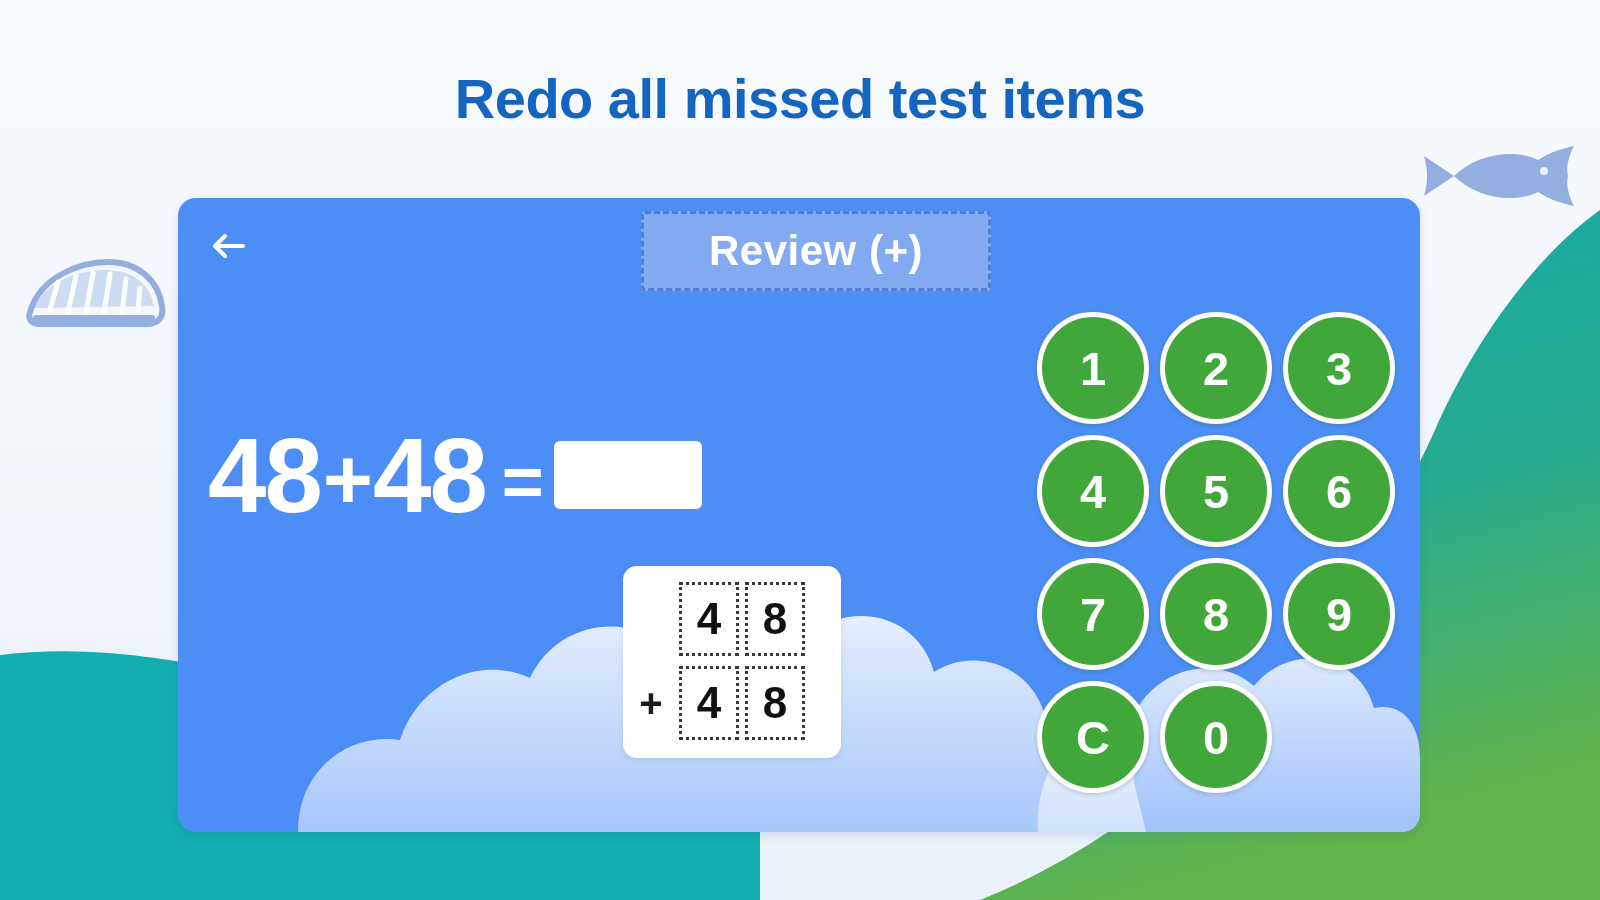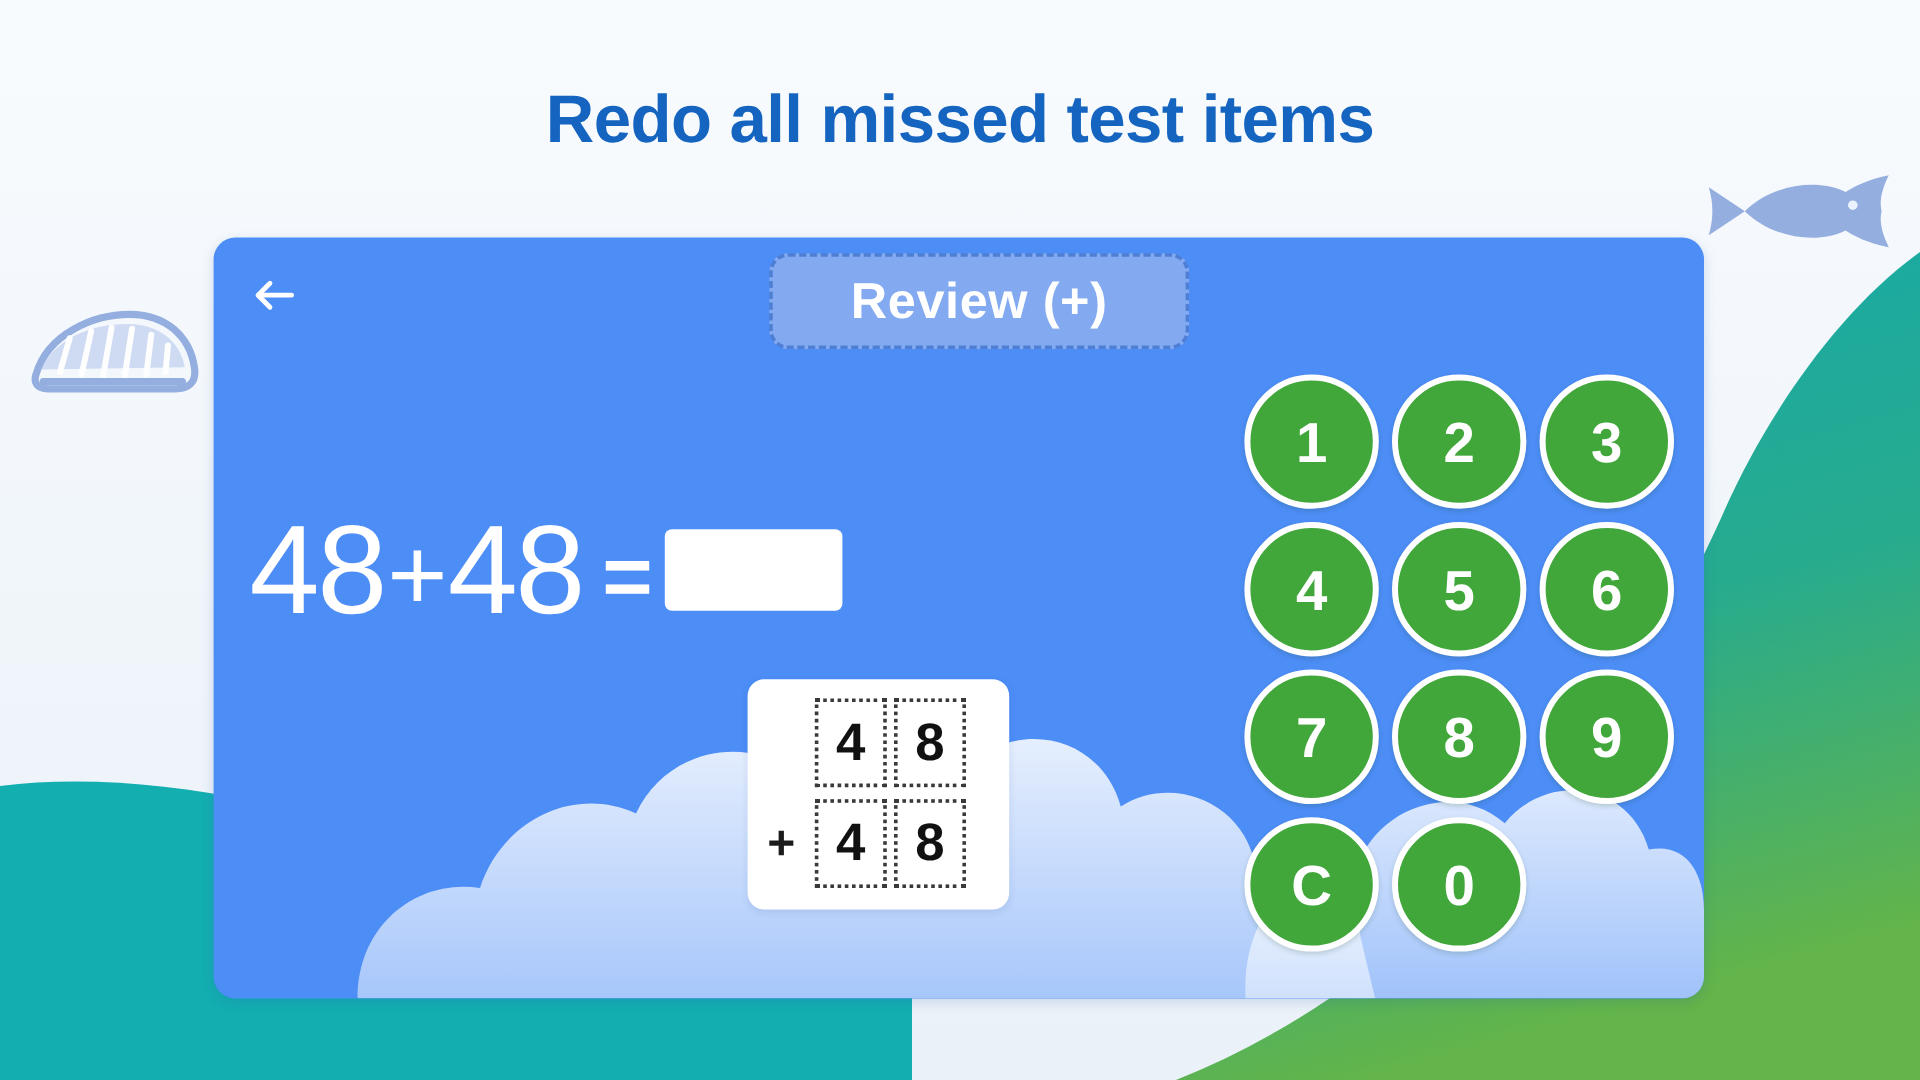--- a/index.html
+++ b/index.html
@@ -70,21 +70,21 @@
 
   
   .review-badge {
     position: absolute;
     left: 463px;
     top: 13px;
     width: 350px;
     height: 80px;
     background: #83aaf0;
     border: 3px dashed #4f7fd4;
-    border-radius: 16px;
+    border-radius: 4px;
     display: flex;
     align-items: center;
     justify-content: center;
     color: #ffffff;
     font-size: 42px;
     font-weight: bold;
     letter-spacing: 0.5px;
     cursor: pointer;
   }
 
@@ -94,21 +94,21 @@
     left: 30px;
     top: 222px;
     display: flex;
     align-items: center;
     height: 110px;
   }
   .equation .operand,
   .equation .op-plus {
     color: #ffffff;
     font-size: 105px;
-    font-weight: normal;
+    font-weight: bold;
     line-height: 1;
     letter-spacing: -2px;
   }
   .equation .op-plus { font-size: 86px; padding: 0 2px; position: relative; top: 4px; }
   .equation .op-equals {
     color: #ffffff;
     font-size: 72px;
     font-weight: bold;
     line-height: 1;
     padding: 0 10px 0 16px;

